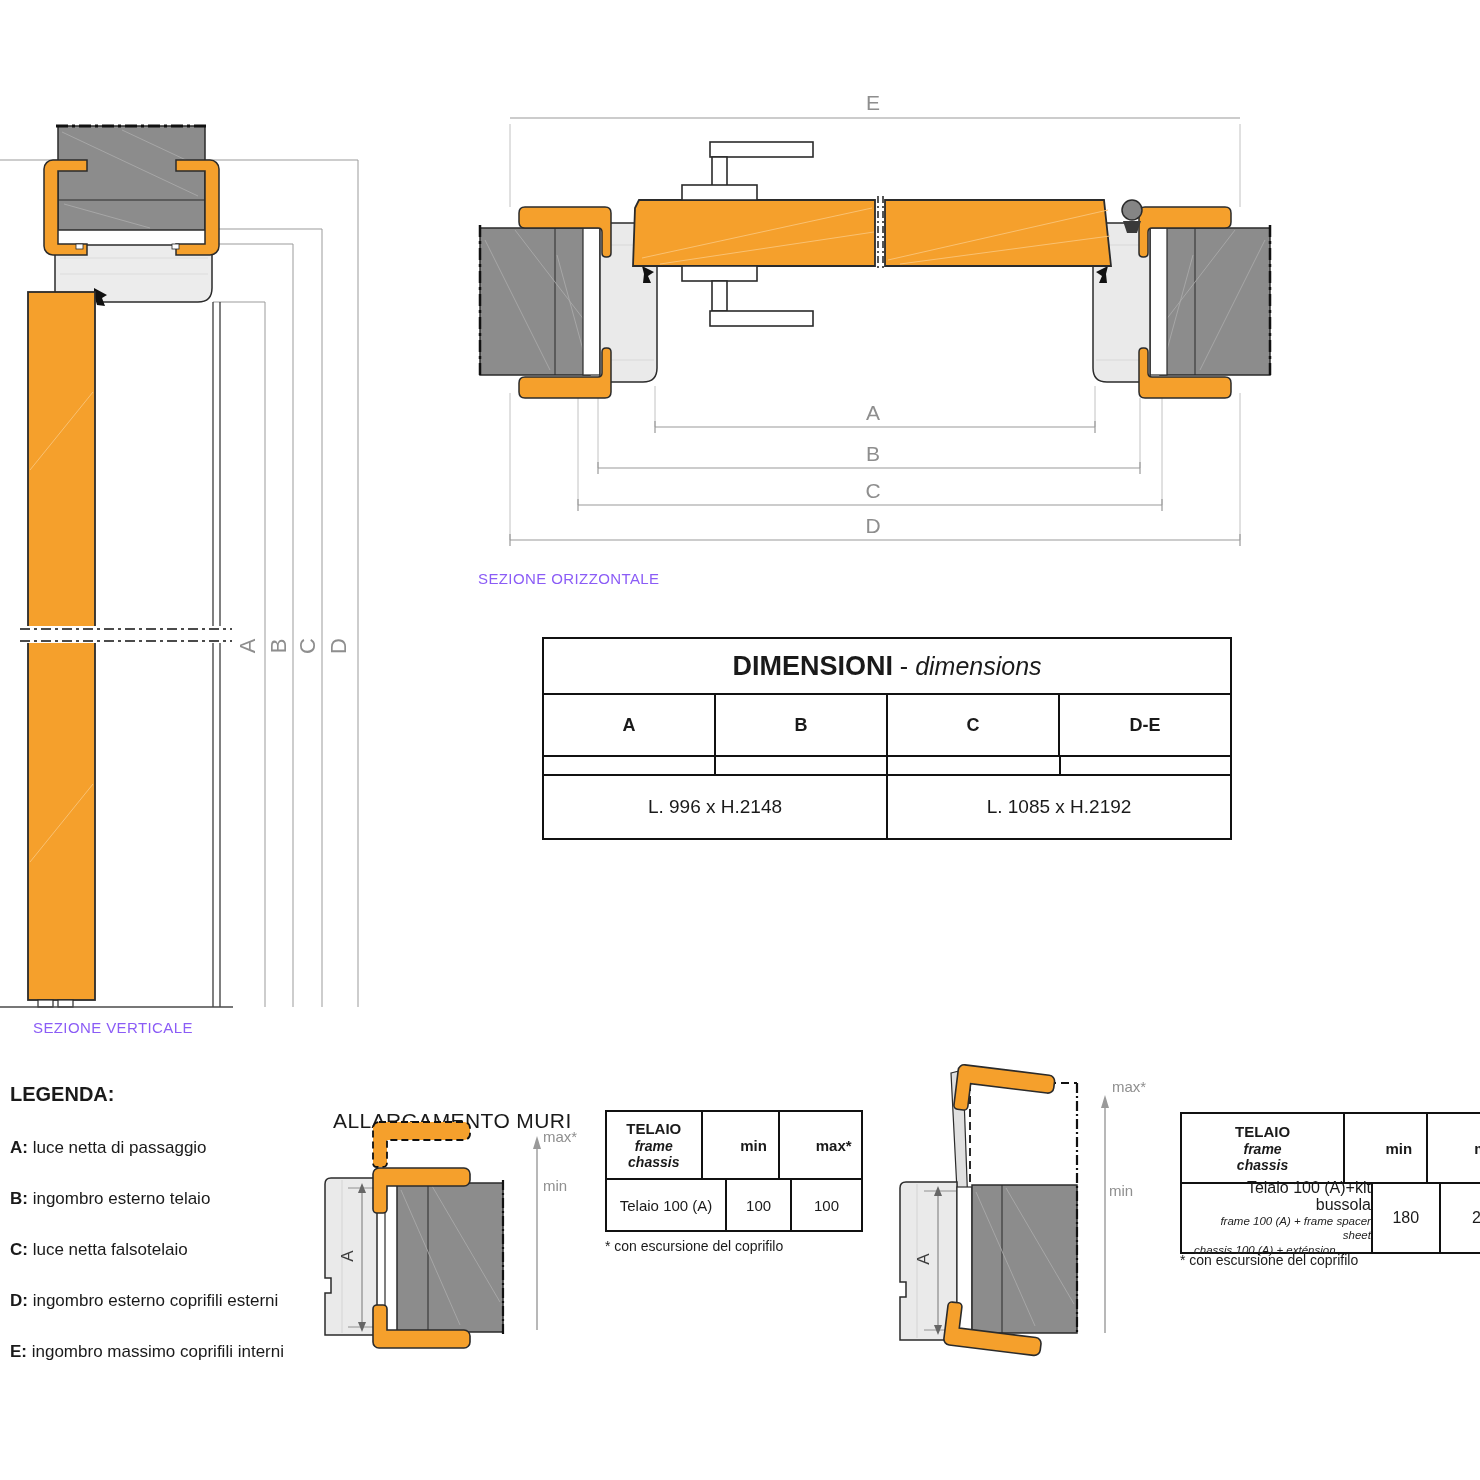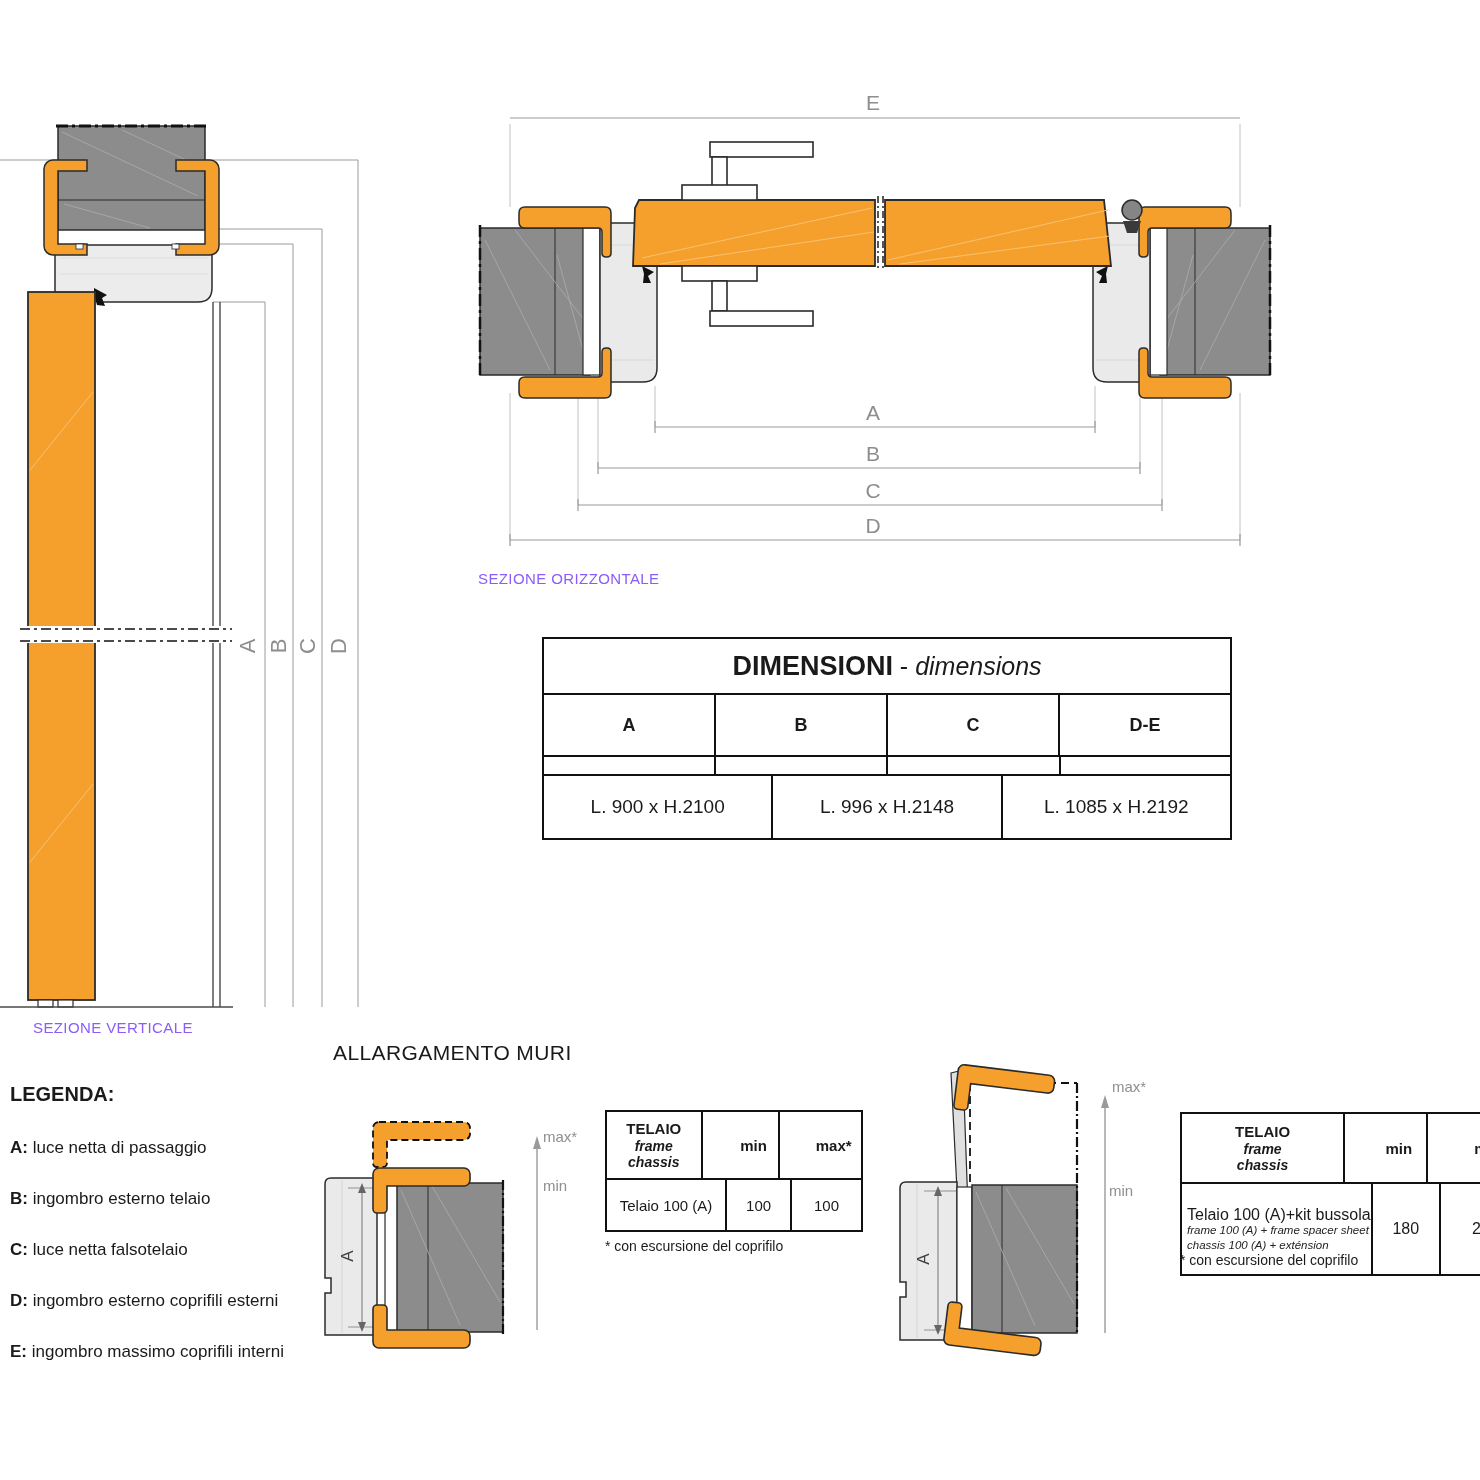--- a/index.html
+++ b/index.html
@@ -20,21 +20,21 @@
   .dimtbl-gap{height:17px;position:relative;}
   .dimtbl-gap .tick{position:absolute;top:0;bottom:0;width:2px;background:#111;}
   .dimtbl-vals{display:flex;border:2px solid #111;height:62px;}
   .dimtbl-vals .cell{flex:1;border-right:2px solid #111;display:flex;align-items:center;justify-content:center;font-size:19px;}
   .dimtbl-vals .cell:last-child{border-right:none;}
   
   .legend{position:absolute;left:10px;top:1083px;width:300px;}
   .legend .ltitle{font-weight:bold;font-size:20px;margin-bottom:32px;}
   .legend .litem{font-size:17px;margin-bottom:31px;}
   .legend .litem b{font-weight:bold;}
-  .allarg-title{position:absolute;left:333px;top:1041px;font-size:21px;letter-spacing:.4px;}
+  .allarg-title{position:absolute;left:333px;top:1109px;font-size:21px;letter-spacing:.4px;}
   
   .ttbl{position:absolute;border:2px solid #111;background:#fff;}
   .ttbl .row{display:flex;}
   .ttbl .row.head{border-bottom:2px solid #111;gap:26px;}
   .ttbl .c{border-right:2px solid #111;display:flex;flex-direction:column;align-items:center;justify-content:center;text-align:center;}
   .ttbl .c:last-child{border-right:none;}
   .ttbl .t1{font-weight:bold;font-size:15px;line-height:1.15;}
   .ttbl .t2{font-weight:bold;font-style:italic;font-size:14px;line-height:1.15;}
   .ttbl .hmm{font-weight:bold;font-size:15px;}
   .ttbl .val{font-size:15px;}
@@ -214,21 +214,20 @@
       <div class="cell">D-E</div>
     </div>
     <div class="dimtbl-gap">
       <div class="tick" style="left:0"></div>
       <div class="tick" style="left:calc(25% - 1px)"></div>
       <div class="tick" style="left:calc(50% - 1px)"></div>
       <div class="tick" style="left:calc(75% - 1px)"></div>
       <div class="tick" style="right:0"></div>
     </div>
     <div class="dimtbl-vals">
-      <div class="cell">L. 900 x H.2100</div>
       <div class="cell">L. 996 x H.2148</div>
       <div class="cell">L. 1085 x H.2192</div>
     </div>
   </div>
 
   <div class="legend">
     <div class="ltitle">LEGENDA:</div>
     <div class="litem"><b>A:</b><span> luce netta di passaggio</span></div>
     <div class="litem"><b>B:</b><span> ingombro esterno telaio</span></div>
     <div class="litem"><b>C:</b><span> luce netta falsotelaio</span></div>
@@ -329,21 +328,21 @@
     <div class="row head">
       <div class="c" style="width:192px;height:68px">
         <div class="t1">TELAIO</div>
         <div class="t2">frame</div>
         <div class="t2">chassis</div>
       </div>
       <div class="c hmm" style="width:66px">min</div>
       <div class="c hmm" style="width:90px">max*</div>
     </div>
     <div class="row">
-      <div class="c" style="width:192px;height:90px;align-items:flex-start;padding-left:5px;box-sizing:border-box;justify-content:center;text-align:center">
+      <div class="c" style="width:192px;height:68px;align-items:flex-start;padding-left:12px;box-sizing:border-box;justify-content:center;text-align:right">
         <div class="biglab">Telaio 100 (A)+kit bussola</div>
         <div class="sublab">frame 100 (A) + frame spacer sheet</div>
         <div class="sublab">chassis 100 (A) + exténsion</div>
       </div>
       <div class="c val" style="width:66px;font-size:16px">180</div>
       <div class="c val" style="width:90px;font-size:16px">200</div>
     </div>
   </div>
   <div class="footnote" style="left:1180px;top:1252px">* con escursione del coprifilo</div>
 

